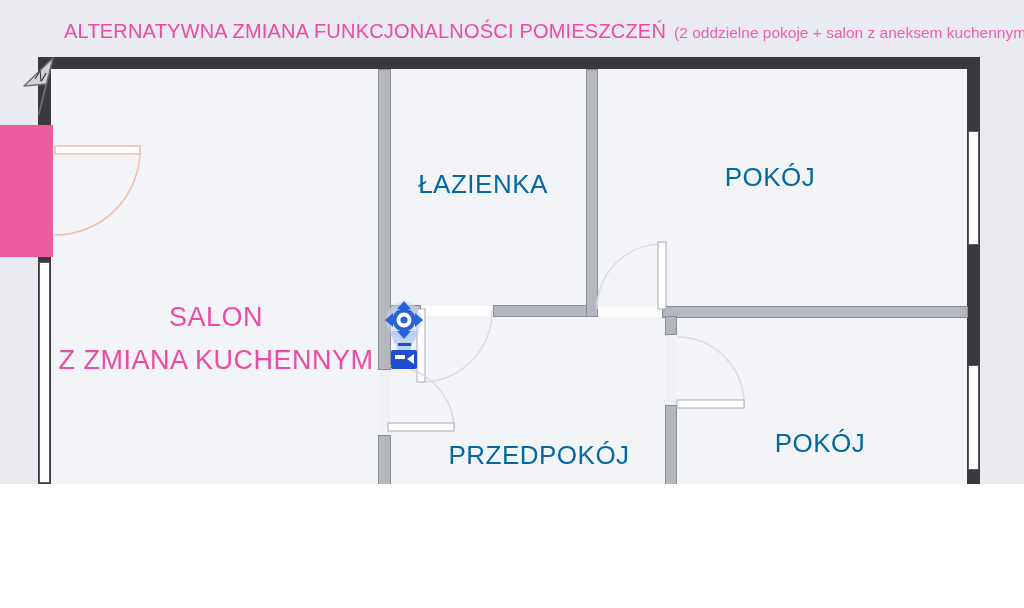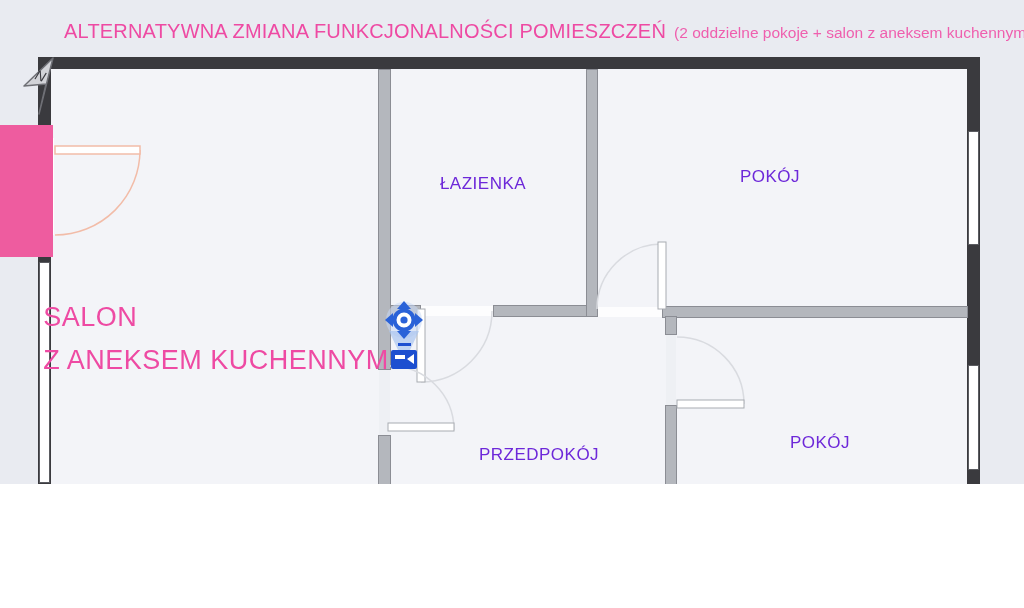--- a/index.html
+++ b/index.html
@@ -15,22 +15,22 @@
   .wall-outer{position:absolute;background:#3a3a3e;}
   .wall-in{position:absolute;background:#b4b7bd;border:1px solid #8b8d94;box-sizing:border-box;}
   .window{position:absolute;background:#ffffff;border:1px solid #5a5b60;box-sizing:border-box;}
   .opening{position:absolute;background:#eef0f4;}
   .opening-white{position:absolute;background:#fdfdfe;}
   .threshold{position:absolute;background:#a5a7ad;}
 
   .entrance-highlight{position:absolute;left:0;top:125px;width:53px;height:132px;background:#ee5c9f;}
   .entrance-gap{position:absolute;left:39px;top:138px;width:15px;height:97px;background:#ffffff;}
 
-  .room-label{position:absolute;color:#6d28d9;font-size:17px;letter-spacing:0.5px;transform:translate(-50%,-50%);white-space:nowrap;}
-  .salon-label{position:absolute;left:216px;top:318px;transform:translate(-50%,-50%) translateY(21px);color:#ee4aa3;font-size:27px;letter-spacing:0.5px;text-align:left;line-height:43px;white-space:nowrap;}
+  .room-label{position:absolute;color:#0369a1;font-size:26px;letter-spacing:0.5px;transform:translate(-50%,-50%);white-space:nowrap;}
+  .salon-label{position:absolute;left:216px;top:318px;transform:translate(-50%,-50%) translateY(21px);color:#ee4aa3;font-size:27px;letter-spacing:0.5px;text-align:center;line-height:43px;white-space:nowrap;}
 
   svg{position:absolute;left:0;top:0;}
 </style>
 </head>
 <body>
 
 <div id="page">
 
   <div class="title-bar">
     <span class="title-main">ALTERNATYWNA ZMIANA FUNKCJONALNOŚCI POMIESZCZEŃ</span>
@@ -105,18 +105,18 @@
       <rect x="391" y="350" width="26" height="19" rx="2" fill="#1d4fd0"></rect>
       <rect x="395" y="355" width="10" height="4" fill="#ffffff"></rect>
       <polygon points="407,359 414,354 414,364" fill="#ffffff"></polygon>
     </g>
   </svg>
 
   <div class="room-label" style="left:483px;top:184px;">ŁAZIENKA</div>
   <div class="room-label" style="left:770px;top:177px;">POKÓJ</div>
   <div class="salon-label">
     <div>SALON</div>
-    <div>Z ANEKSEM KUCHENNYM</div>
+    <div>Z ZMIANA KUCHENNYM</div>
   </div>
   <div class="room-label" style="left:539px;top:443px;margin-top:12px;">PRZEDPOKÓJ</div>
   <div class="room-label" style="left:820px;top:443px;">POKÓJ</div>
 
 </div>
 
 </body></html>

